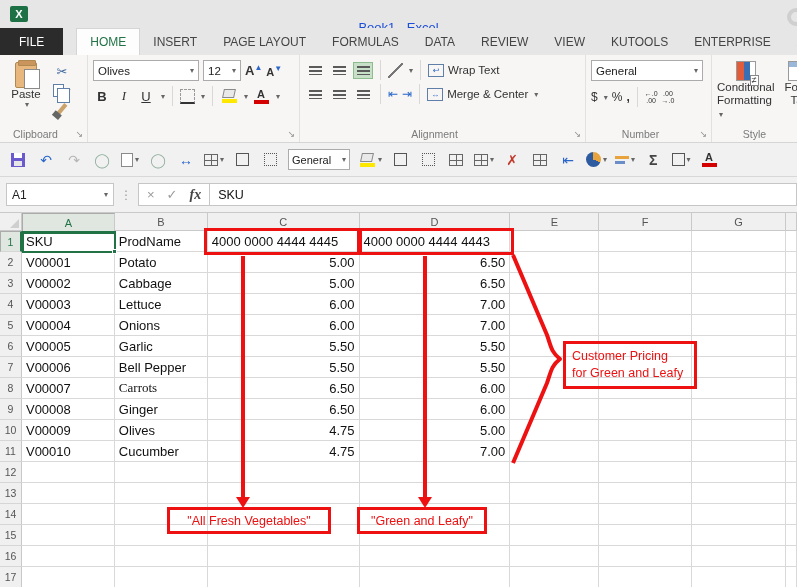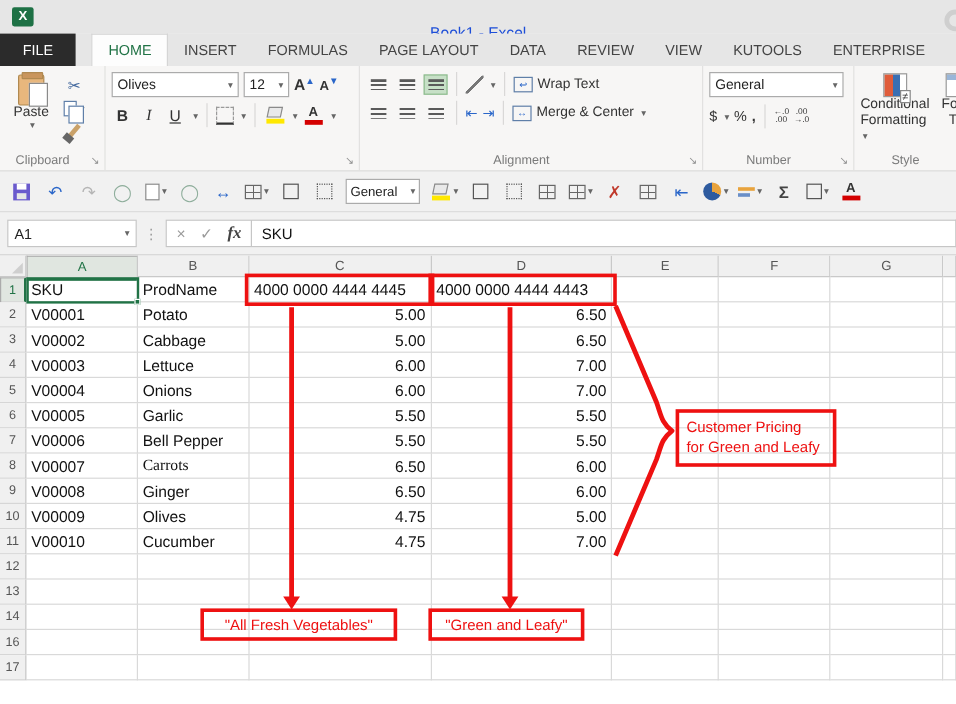--- a/index.html
+++ b/index.html
@@ -150,22 +150,22 @@
       </div>
     <div class="win-title">Book1 - Excel</div>
     <div class="help-circle"></div>
   </div>
 
   <div class="tabrow">
     <div class="tab file">FILE</div>
     <div id="tabs-host" style="display:flex;">
         <div class="tab active">HOME</div>
         <div class="tab">INSERT</div>
+        <div class="tab">PAGE LAYOUT</div>
         <div class="tab">FORMULAS</div>
-        <div class="tab">PAGE LAYOUT</div>
         <div class="tab">DATA</div>
         <div class="tab">REVIEW</div>
         <div class="tab">VIEW</div>
         <div class="tab">KUTOOLS</div>
         <div class="tab">ENTERPRISE</div>
         <div class="tab">ADD-IN</div>
       </div>
   </div>
 
   <div class="ribbon">
@@ -568,20 +568,31 @@
         <div class="cell" style="width: 93px;"></div>
         <div class="cell" style="width: 93px;"></div>
         <div class="cell" style="width: 152px;"></div>
         <div class="cell" style="width: 151px;"></div>
         <div class="cell" style="width: 89px;"></div>
         <div class="cell" style="width: 93px;"></div>
         <div class="cell" style="width: 94px;"></div>
         <div class="cell" style="width: 11px;"></div>
       </div>
       <div class="srow">
+        <div class="rh">15</div>
+        <div class="cell" style="width: 93px;"></div>
+        <div class="cell" style="width: 93px;"></div>
+        <div class="cell" style="width: 152px;"></div>
+        <div class="cell" style="width: 151px;"></div>
+        <div class="cell" style="width: 89px;"></div>
+        <div class="cell" style="width: 93px;"></div>
+        <div class="cell" style="width: 94px;"></div>
+        <div class="cell" style="width: 11px;"></div>
+      </div>
+      <div class="srow">
         <div class="rh">16</div>
         <div class="cell" style="width: 93px;"></div>
         <div class="cell" style="width: 93px;"></div>
         <div class="cell" style="width: 152px;"></div>
         <div class="cell" style="width: 151px;"></div>
         <div class="cell" style="width: 89px;"></div>
         <div class="cell" style="width: 93px;"></div>
         <div class="cell" style="width: 94px;"></div>
         <div class="cell" style="width: 11px;"></div>
       </div>

